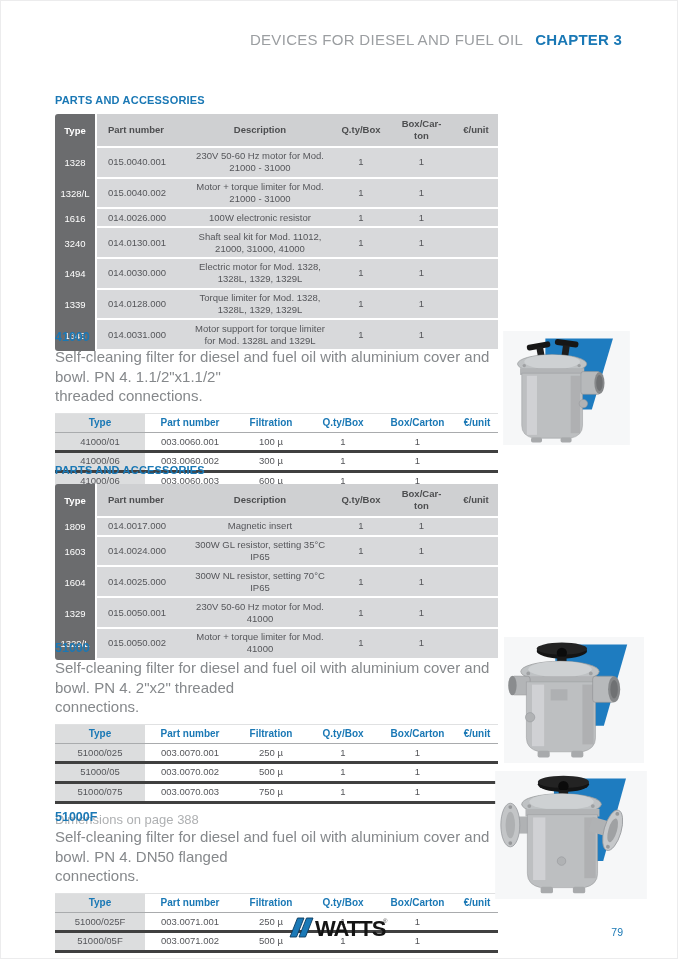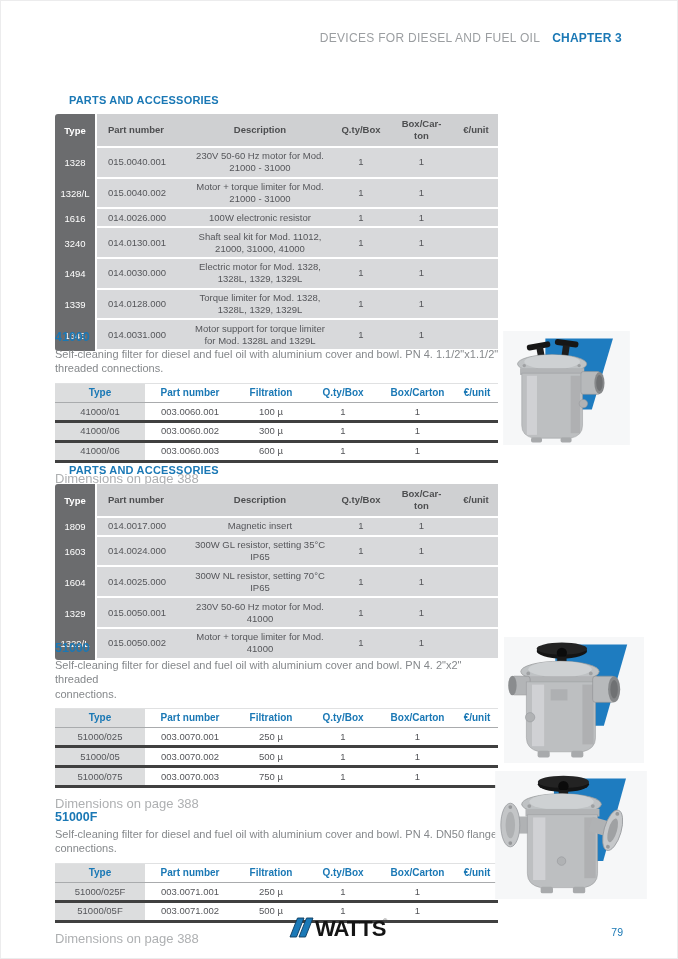--- a/index.html
+++ b/index.html
@@ -10,28 +10,28 @@
     --table-header-gray:#cfd0d2;
     --text-gray:#55565a;
   }
   html,body{margin:0;padding:0;background:#fff;}
   .page{
     position:relative;width:678px;height:959px;background:#fff;
     font-family:"Liberation Sans","DejaVu Sans",sans-serif;
     overflow:hidden;box-shadow:inset 0 0 0 1px #ececed;
   }
   
-  .doc-header{position:absolute;top:31px;right:56px;font-size:12px;white-space:nowrap;}
+  .doc-header{position:absolute;top:31px;right:56px;font-size:15px;white-space:nowrap;}
   .doc-title{color:#9b9ea1;letter-spacing:.3px;}
   .doc-chapter{color:var(--accent-blue);font-weight:bold;margin-left:12px;letter-spacing:.2px;}
   
   .sec{position:absolute;left:55px;width:448px;}
-  .sec h2{font-size:11px;font-weight:bold;color:var(--accent-blue);margin:0 0 8px 14px;letter-spacing:.2px;}
+  .sec h2{font-size:11px;font-weight:bold;color:var(--accent-blue);margin:0 0 8px 0;letter-spacing:.2px;}
   .sec h3{font-size:12.5px;font-weight:bold;color:var(--accent-blue);margin:0 0 3px 0;}
-  .desc{font-size:11px;color:#85888b;margin:0 0 7px 0;line-height:1.3;white-space:pre-line;width:452px;}
+  .desc{font-size:15px;color:#85888b;margin:0 0 7px 0;line-height:1.3;white-space:pre-line;width:452px;}
   .note{font-size:13px;color:#aeb0b2;margin:8px 0 0 0;}
   
   table{border-collapse:separate;border-spacing:0;table-layout:fixed;width:443px;font-size:9.5px;}
   th,td{white-space:pre-line;text-align:center;vertical-align:middle;line-height:1.25;overflow:hidden;}
   
   .gray-table th{background:var(--table-header-gray);color:#4d4e50;font-weight:bold;padding:4px 2px;border-bottom:2px solid #fff;}
   .gray-table td{background:var(--table-light-gray);color:var(--text-gray);padding:2.5px 2px;border-bottom:2px solid #fff;}
   .gray-table th.c-type,.gray-table td.c-type{background:var(--table-dark-gray);color:#fff;border-bottom:none;border-right:2px solid #fff;}
   .gray-table thead th.c-type{border-top-left-radius:3px;font-weight:bold;}
   .gray-table tbody tr:last-child td.c-type{border-bottom-left-radius:3px;}

